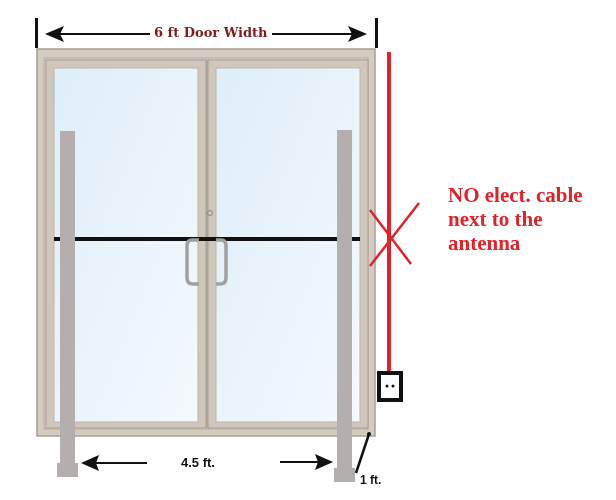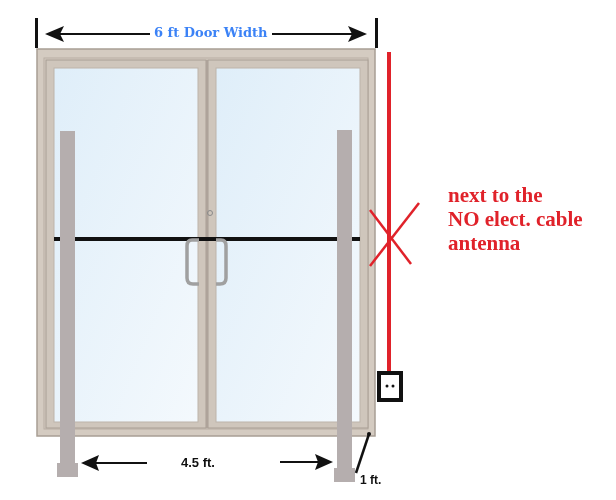--- a/index.html
+++ b/index.html
@@ -1,18 +1,18 @@
 <!DOCTYPE html>
 <html><head>
 <meta charset="utf-8">
 <style>
   html, body { margin:0; padding:0; background:#ffffff; }
   body { width:616px; height:500px; position:relative; overflow:hidden; font-family:"DejaVu Serif", serif; }
   svg { position:absolute; left:0; top:0; }
-  .dim-label { position:absolute; background:#fff; color:#3b82f6; font-family:"DejaVu Serif", serif; font-size:13px; font-weight:bold; padding:0 4px; white-space:nowrap; }
+  .dim-label { position:absolute; background:#fff; color:#7f1d1d; font-family:"DejaVu Serif", serif; font-size:13px; font-weight:bold; padding:0 4px; white-space:nowrap; }
   .warn { position:absolute; left:448px; top:183px; color:#e0222a; font-family:"Liberation Serif", serif; font-weight:bold; font-size:21px; line-height:24px; }
   .small-label { position:absolute; font-family:"Liberation Sans", sans-serif; font-weight:bold; font-size:12px; color:#111; }
 </style>
 </head>
 <body>
 
 <svg width="616" height="500" viewBox="0 0 616 500">
   <defs>
     <linearGradient id="glassGrad" x1="0" y1="0" x2="1" y2="1">
       <stop offset="0" stop-color="#dfeef9"></stop>
@@ -83,16 +83,16 @@
   </g>
 </svg>
 
 <div class="dim-label" style="left:150px; top:25px;">6 ft Door Width</div>
 
 <div class="small-label" style="left:181px; top:455px; font-size:13px;">4.5 ft.</div>
 
 <div class="small-label" style="left:360px; top:446px;margin-top:27px;">1 ft.</div>
 
 <div class="warn">
+  <div>NO elect. cable</div>
   <div>next to the</div>
-  <div>NO elect. cable</div>
   <div>antenna</div>
 </div>
 
 </body></html>

